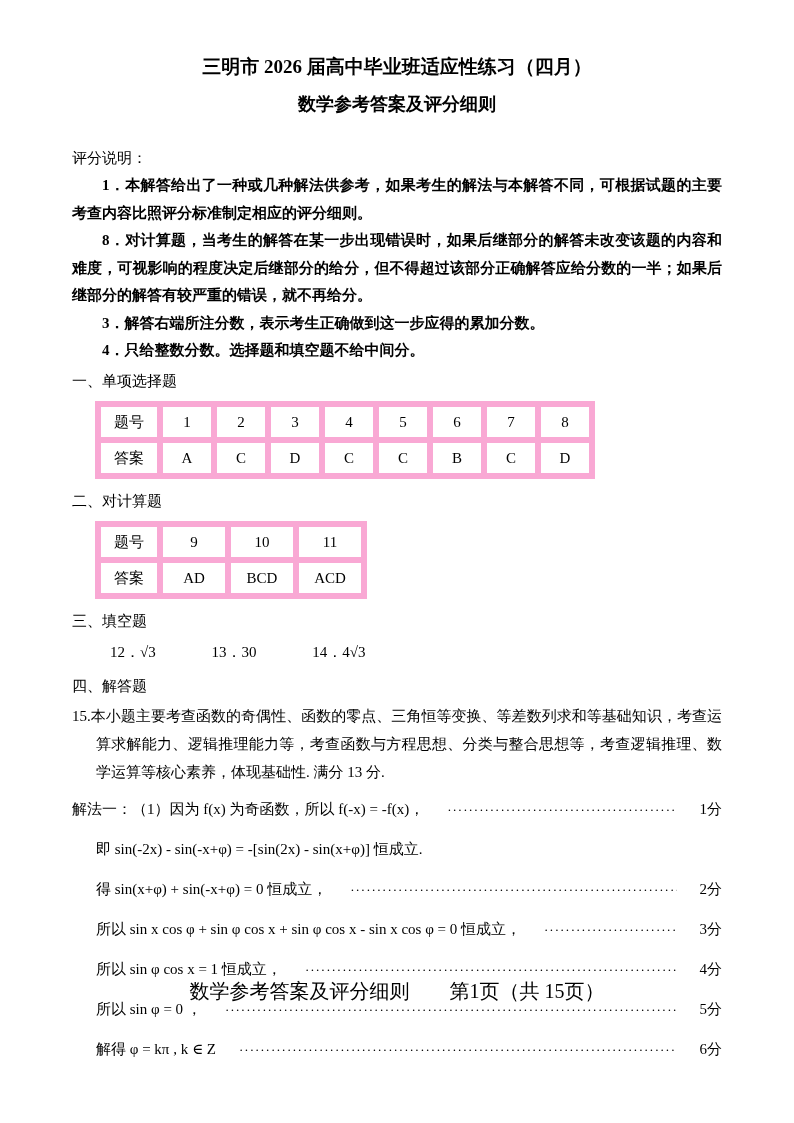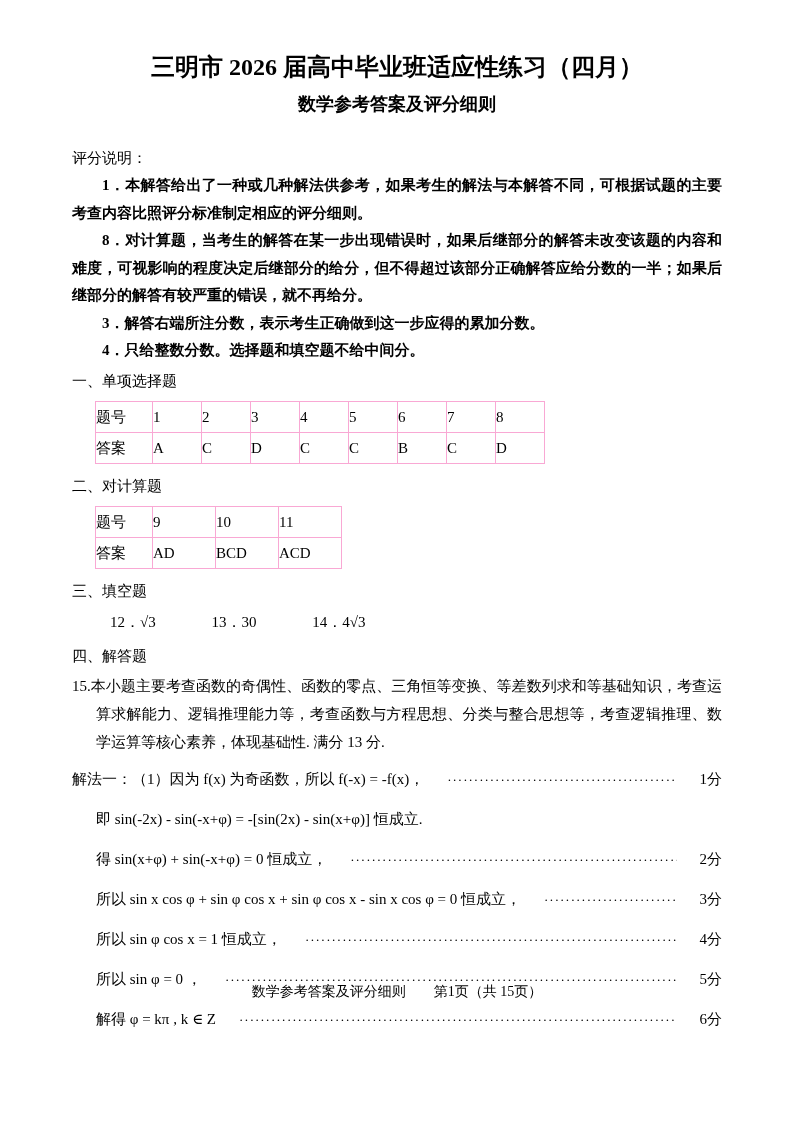--- a/index.html
+++ b/index.html
@@ -10,21 +10,21 @@
     background:#ffffff;
     box-sizing:border-box;
     padding:52px 72px 0 72px;
     font-family:"Liberation Serif","DejaVu Serif",serif;
     color:#000;
     font-size:15px;
     line-height:27px;
   }
   .doc-title {
     text-align:center;
-    font-size:24px;
+    font-size:19px;
     font-weight:bold;
     line-height:30px;
     margin-bottom:8px;
   }
   .doc-subtitle {
     text-align:center;
     font-size:18px;
     font-weight:bold;
     line-height:28px;
     margin-bottom:26px;
@@ -36,22 +36,22 @@
     line-height:27.5px;
     font-weight:bold;
   }
   .section-heading { line-height:28px; margin-top:2px; }
   table.answer-table {
     border-collapse:collapse;
     margin:6px 0 8px 23px;
     font-size:15px;
   }
   table.answer-table td {
-    border:1px solid #f9a8d4;
-    text-align:left;
+    border:6px solid #f9a8d4;
+    text-align:center;
     padding:0;
     height:30px;
     line-height:30px;
   }
   td.lbl  { width:56px; }
   td.c8   { width:48px; }
   td.c3   { width:62px; }
   .fill-row { margin:4px 0 6px 38px; }
   .fill-item { display:inline-block; margin-right:52px; }
   .q15-intro {
@@ -80,21 +80,21 @@
     font-size:13px;
     letter-spacing:1px;
     color:#000;
   }
   .score { flex:0 0 auto; white-space:nowrap; }
   .page-footer {
     position:absolute;
     left:0; right:0;
     top:978px;
     text-align:center;
-    font-size:14px;
+    font-size:20px;
     color:#000;
   }
 </style>
 </head>
 <body>
 
 <div class="page">
 
   <div class="doc-title">三明市 2026 届高中毕业班适应性练习（四月）</div>
   <div class="doc-subtitle">数学参考答案及评分细则</div>

